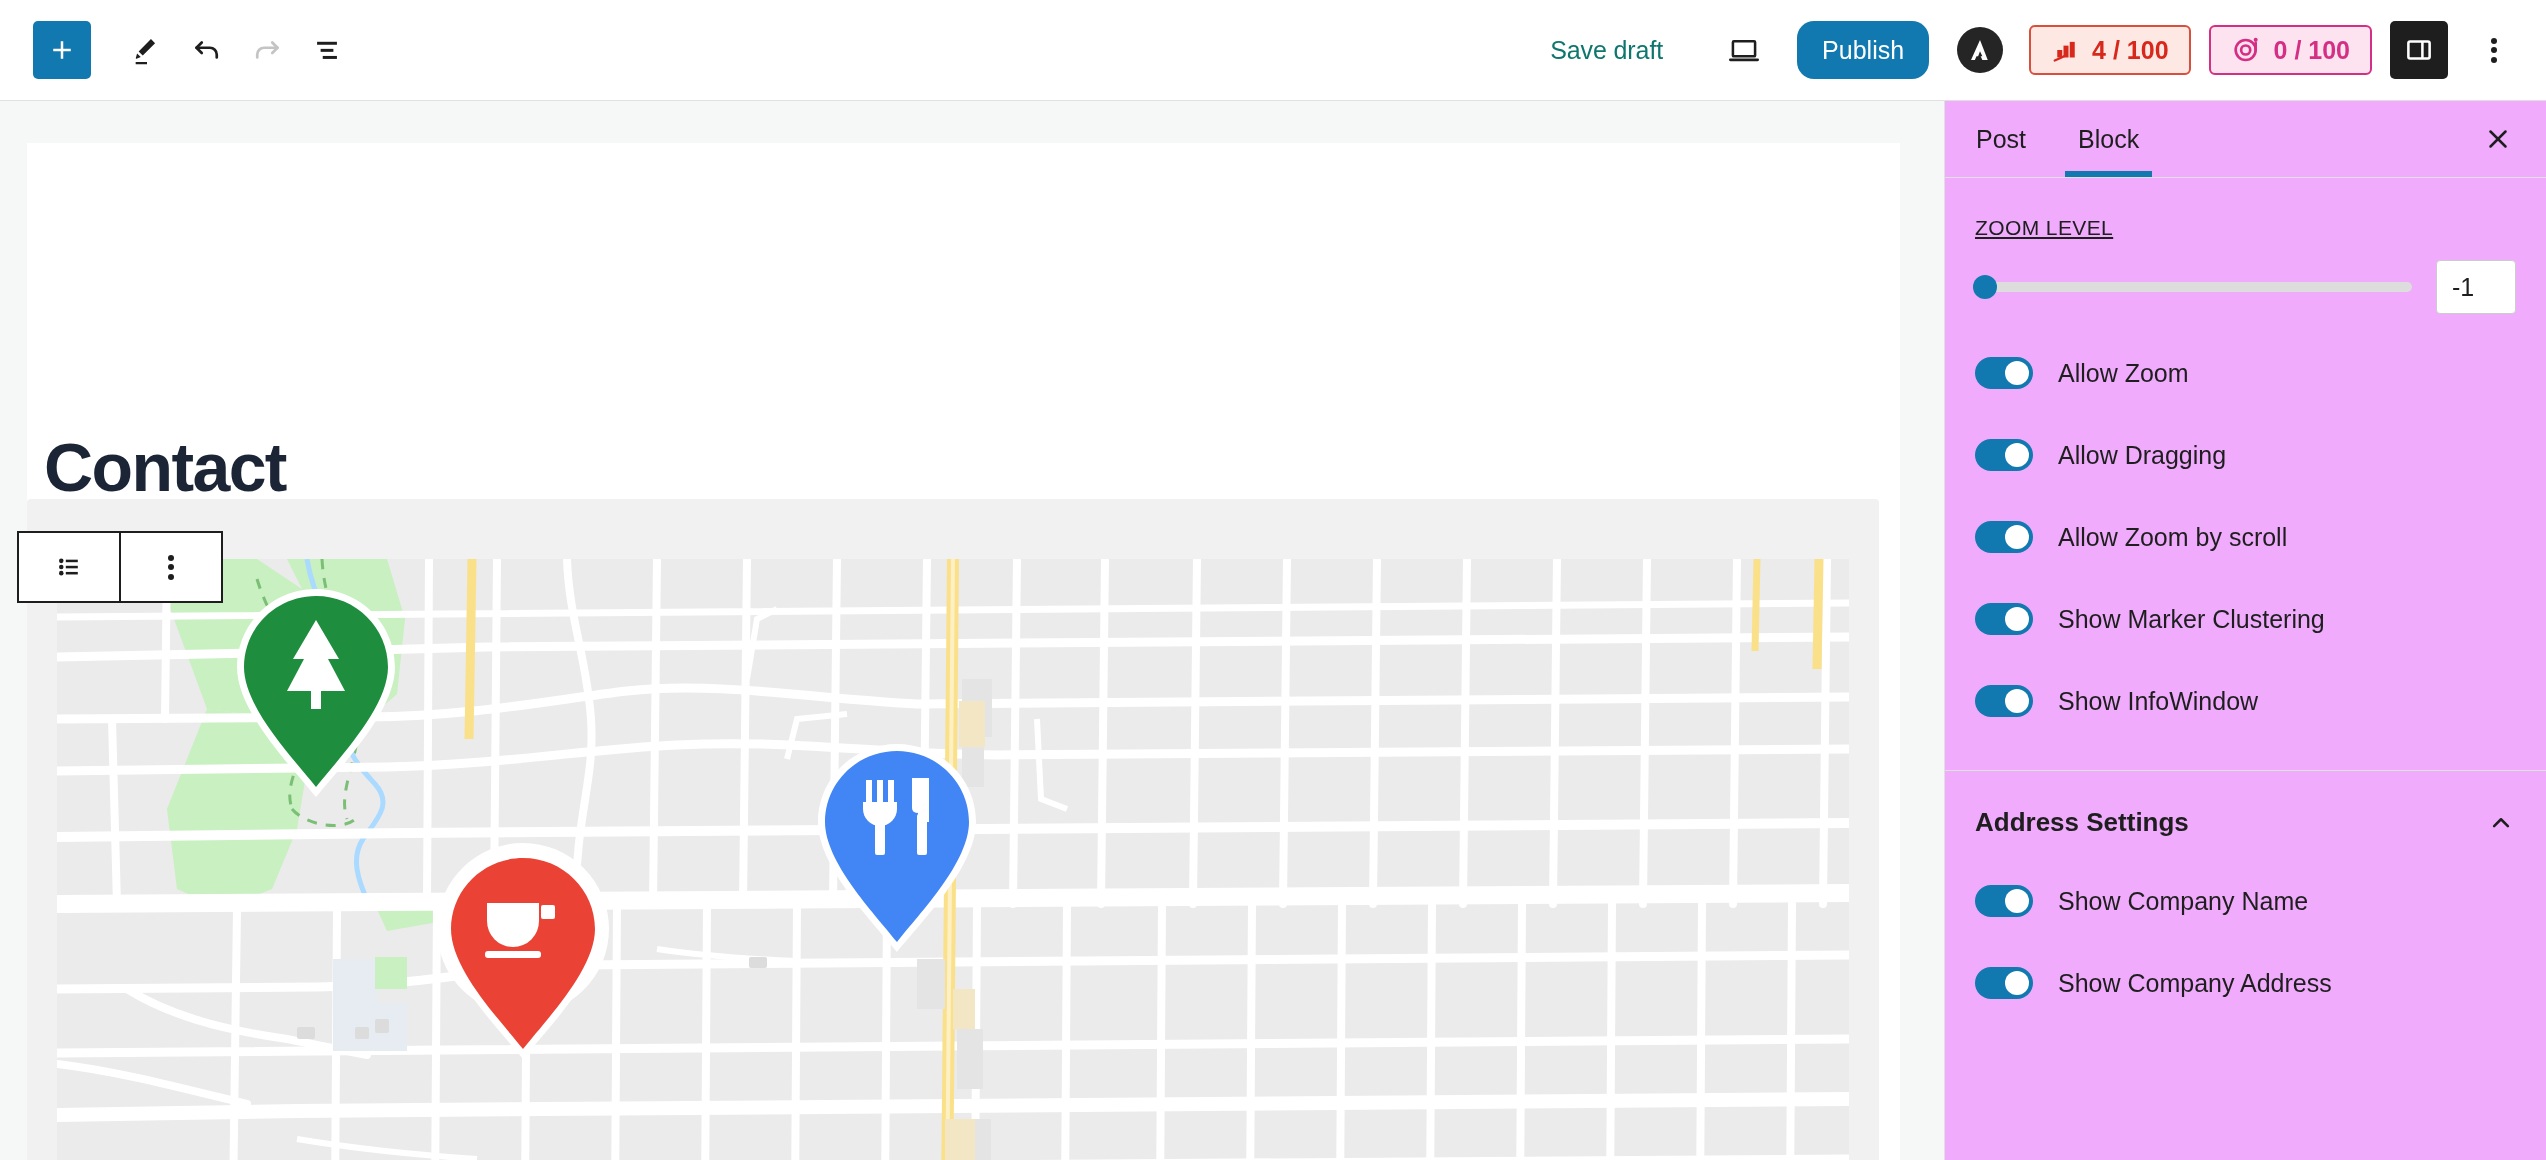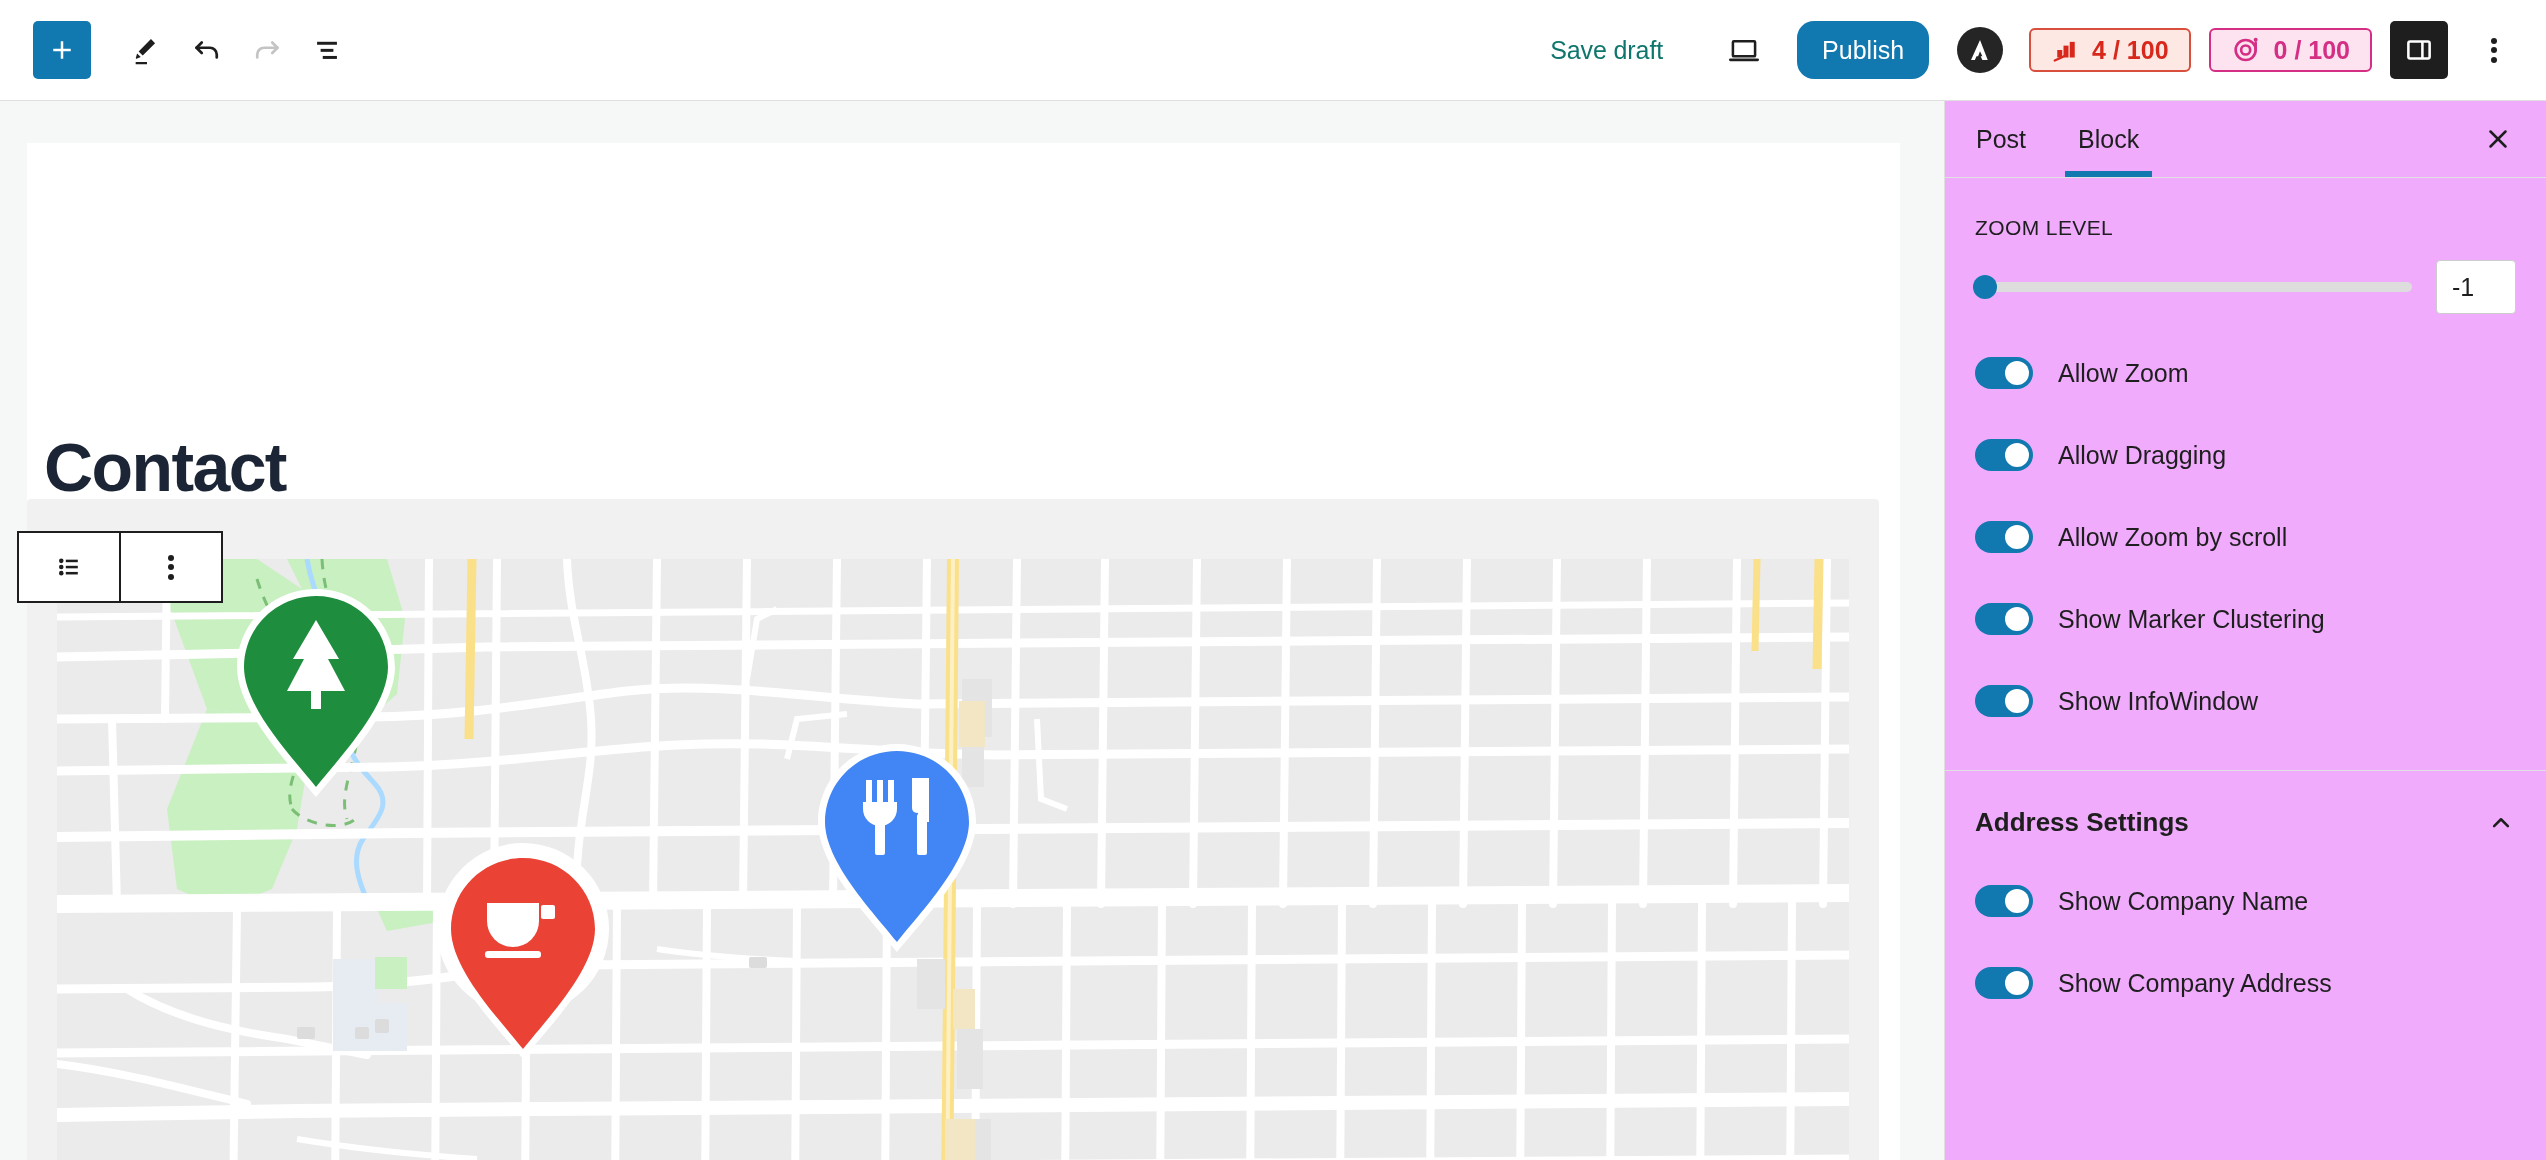--- a/index.html
+++ b/index.html
@@ -56,21 +56,21 @@
     display:flex; align-items:center; justify-content:center;
     margin-right: 28px;
   }
   .avada-logo {
     width: 46px; height: 46px; border-radius: 50%;
     background: #252525;
     display:flex; align-items:center; justify-content:center;
     margin-right: 26px; flex: none;
   }
   .seo-badge {
-    height: 44px; border-radius: 6px;
+    height: 50px; border-radius: 6px;
     display: flex; align-items: center; gap: 11px;
     padding: 0 20px; font-size: 25px; font-weight: bold;
     cursor: pointer; margin-right: 18px;
     white-space: nowrap;
   }
   .seo-badge.readability {
     background: #fde8e4; border: 2px solid #d94f3d; color: #d8281c;
   }
   .seo-badge.aioseo {
     background: #fce3ef; border: 2px solid #d42e85; color: #d42e85;
@@ -159,21 +159,21 @@
   }
   .sb-close {
     margin-left: auto; width: 68px;
     display:flex; align-items:center; justify-content:center;
     background:none;border:none;cursor:pointer; margin-right: 14px;
   }
 
   .sb-section { padding: 0 30px; }
   .sb-section-label {
     font-size: 21px; color: #1e1e1e; letter-spacing: 0.4px;
-    text-transform: uppercase; padding-top: 38px; padding-bottom: 20px;
+    text-transform: uppercase; padding-top: 38px; padding-bottom: 20px; text-decoration: underline;
   }
   .range-row { display: flex; align-items: center; gap: 24px; padding-bottom: 6px; }
   .range-track {
     position: relative; flex: 1; height: 10px;
     background: #ddd; border-radius: 5px;
   }
   .range-thumb {
     position: absolute; left: -2px; top: 50%;
     transform: translateY(-50%);
     width: 24px; height: 24px; border-radius: 50%;

